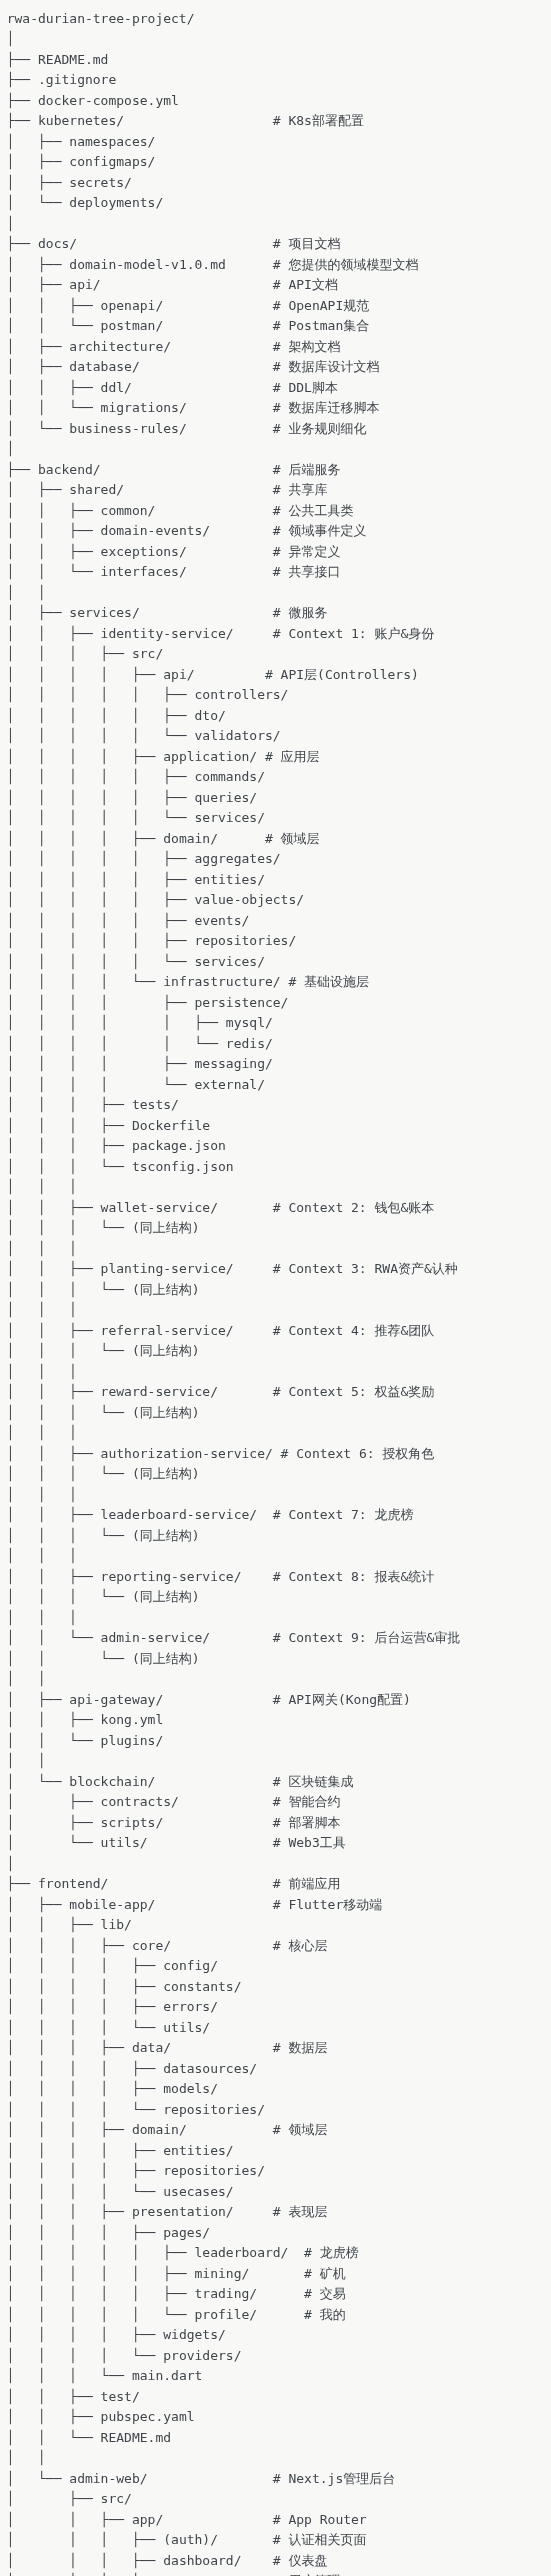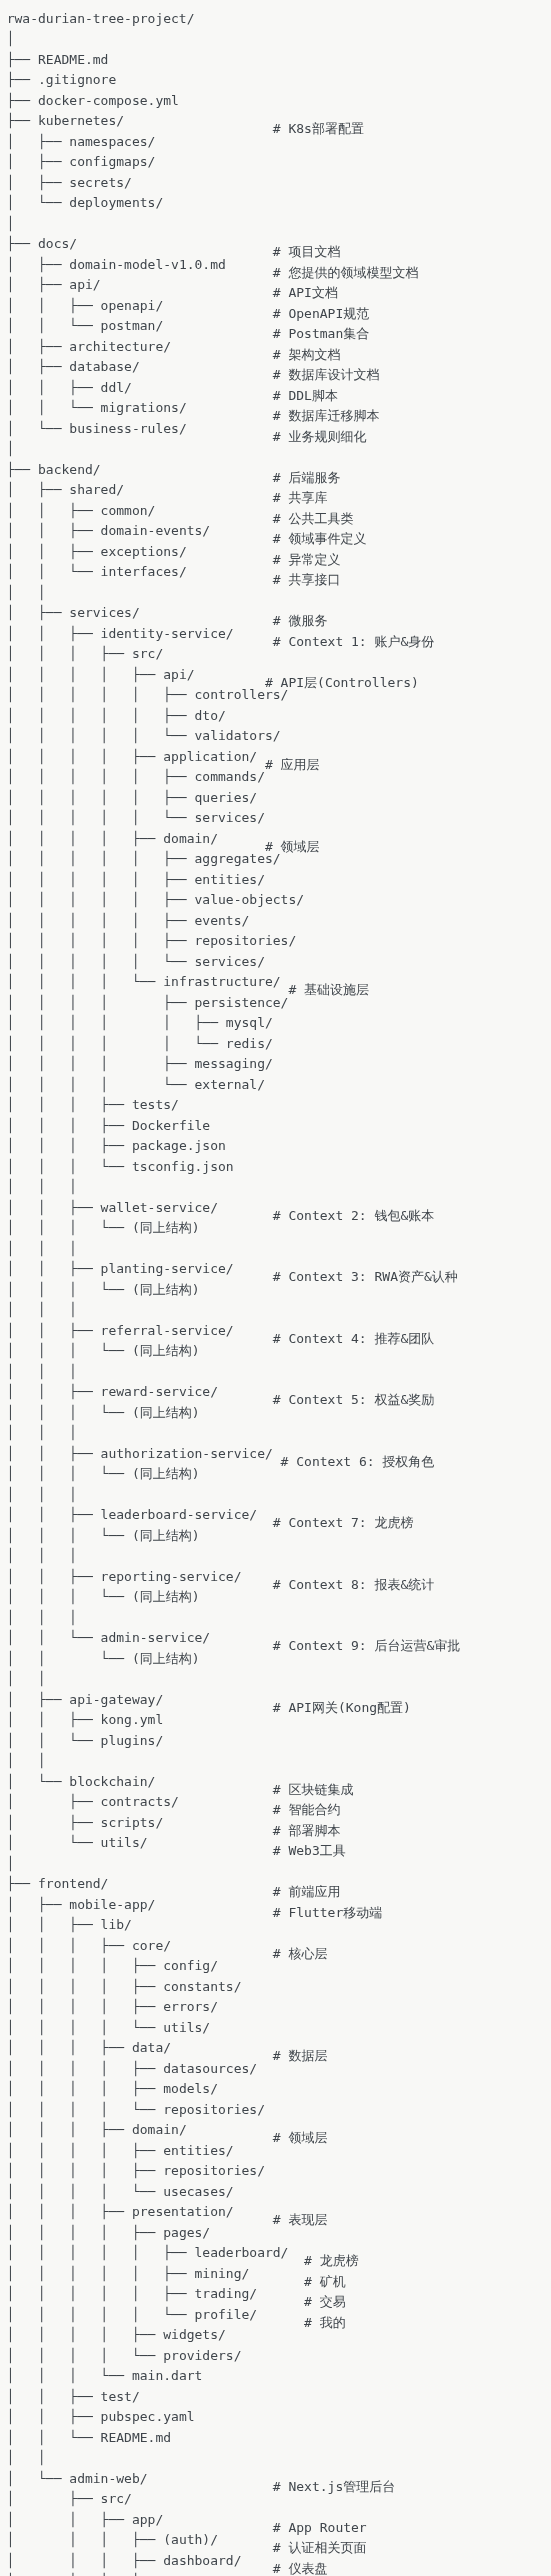--- a/index.html
+++ b/index.html
@@ -18,21 +18,21 @@
     color: #3f454b;
     white-space: pre;
   }
   .line {
     position: relative;
     height: 20.5px;
   }
   .branch, .node { white-space: pre; }
   .comment {
     position: absolute;
-    top: 8px;
+    top: 0;
     white-space: pre;
   }
 </style>
 </head>
 <body style="background: rgb(248, 248, 246);">
 
 <div class="tree" style="color: rgb(63, 69, 75);"><div class="line"><span class="branch"></span><span class="node">rwa-durian-tree-project/</span></div><div class="line"><span class="branch">│</span></div><div class="line"><span class="branch">├── </span><span class="node">README.md</span></div><div class="line"><span class="branch">├── </span><span class="node">.gitignore</span></div><div class="line"><span class="branch">├── </span><span class="node">docker-compose.yml</span></div><div class="line"><span class="branch">├── </span><span class="node">kubernetes/</span><span class="comment" style="left: 34ch;"># K8s部署配置</span></div><div class="line"><span class="branch">│   ├── </span><span class="node">namespaces/</span></div><div class="line"><span class="branch">│   ├── </span><span class="node">configmaps/</span></div><div class="line"><span class="branch">│   ├── </span><span class="node">secrets/</span></div><div class="line"><span class="branch">│   └── </span><span class="node">deployments/</span></div><div class="line"><span class="branch">│</span></div><div class="line"><span class="branch">├── </span><span class="node">docs/</span><span class="comment" style="left: 34ch;"># 项目文档</span></div><div class="line"><span class="branch">│   ├── </span><span class="node">domain-model-v1.0.md</span><span class="comment" style="left: 34ch;"># 您提供的领域模型文档</span></div><div class="line"><span class="branch">│   ├── </span><span class="node">api/</span><span class="comment" style="left: 34ch;"># API文档</span></div><div class="line"><span class="branch">│   │   ├── </span><span class="node">openapi/</span><span class="comment" style="left: 34ch;"># OpenAPI规范</span></div><div class="line"><span class="branch">│   │   └── </span><span class="node">postman/</span><span class="comment" style="left: 34ch;"># Postman集合</span></div><div class="line"><span class="branch">│   ├── </span><span class="node">architecture/</span><span class="comment" style="left: 34ch;"># 架构文档</span></div><div class="line"><span class="branch">│   ├── </span><span class="node">database/</span><span class="comment" style="left: 34ch;"># 数据库设计文档</span></div><div class="line"><span class="branch">│   │   ├── </span><span class="node">ddl/</span><span class="comment" style="left: 34ch;"># DDL脚本</span></div><div class="line"><span class="branch">│   │   └── </span><span class="node">migrations/</span><span class="comment" style="left: 34ch;"># 数据库迁移脚本</span></div><div class="line"><span class="branch">│   └── </span><span class="node">business-rules/</span><span class="comment" style="left: 34ch;"># 业务规则细化</span></div><div class="line"><span class="branch">│</span></div><div class="line"><span class="branch">├── </span><span class="node">backend/</span><span class="comment" style="left: 34ch;"># 后端服务</span></div><div class="line"><span class="branch">│   ├── </span><span class="node">shared/</span><span class="comment" style="left: 34ch;"># 共享库</span></div><div class="line"><span class="branch">│   │   ├── </span><span class="node">common/</span><span class="comment" style="left: 34ch;"># 公共工具类</span></div><div class="line"><span class="branch">│   │   ├── </span><span class="node">domain-events/</span><span class="comment" style="left: 34ch;"># 领域事件定义</span></div><div class="line"><span class="branch">│   │   ├── </span><span class="node">exceptions/</span><span class="comment" style="left: 34ch;"># 异常定义</span></div><div class="line"><span class="branch">│   │   └── </span><span class="node">interfaces/</span><span class="comment" style="left: 34ch;"># 共享接口</span></div><div class="line"><span class="branch">│   │</span></div><div class="line"><span class="branch">│   ├── </span><span class="node">services/</span><span class="comment" style="left: 34ch;"># 微服务</span></div><div class="line"><span class="branch">│   │   ├── </span><span class="node">identity-service/</span><span class="comment" style="left: 34ch;"># Context 1: 账户&amp;身份</span></div><div class="line"><span class="branch">│   │   │   ├── </span><span class="node">src/</span></div><div class="line"><span class="branch">│   │   │   │   ├── </span><span class="node">api/</span><span class="comment" style="left: 33ch;"># API层(Controllers)</span></div><div class="line"><span class="branch">│   │   │   │   │   ├── </span><span class="node">controllers/</span></div><div class="line"><span class="branch">│   │   │   │   │   ├── </span><span class="node">dto/</span></div><div class="line"><span class="branch">│   │   │   │   │   └── </span><span class="node">validators/</span></div><div class="line"><span class="branch">│   │   │   │   ├── </span><span class="node">application/</span><span class="comment" style="left: 33ch;"># 应用层</span></div><div class="line"><span class="branch">│   │   │   │   │   ├── </span><span class="node">commands/</span></div><div class="line"><span class="branch">│   │   │   │   │   ├── </span><span class="node">queries/</span></div><div class="line"><span class="branch">│   │   │   │   │   └── </span><span class="node">services/</span></div><div class="line"><span class="branch">│   │   │   │   ├── </span><span class="node">domain/</span><span class="comment" style="left: 33ch;"># 领域层</span></div><div class="line"><span class="branch">│   │   │   │   │   ├── </span><span class="node">aggregates/</span></div><div class="line"><span class="branch">│   │   │   │   │   ├── </span><span class="node">entities/</span></div><div class="line"><span class="branch">│   │   │   │   │   ├── </span><span class="node">value-objects/</span></div><div class="line"><span class="branch">│   │   │   │   │   ├── </span><span class="node">events/</span></div><div class="line"><span class="branch">│   │   │   │   │   ├── </span><span class="node">repositories/</span></div><div class="line"><span class="branch">│   │   │   │   │   └── </span><span class="node">services/</span></div><div class="line"><span class="branch">│   │   │   │   └── </span><span class="node">infrastructure/</span><span class="comment" style="left: 36ch;"># 基础设施层</span></div><div class="line"><span class="branch">│   │   │   │       ├── </span><span class="node">persistence/</span></div><div class="line"><span class="branch">│   │   │   │       │   ├── </span><span class="node">mysql/</span></div><div class="line"><span class="branch">│   │   │   │       │   └── </span><span class="node">redis/</span></div><div class="line"><span class="branch">│   │   │   │       ├── </span><span class="node">messaging/</span></div><div class="line"><span class="branch">│   │   │   │       └── </span><span class="node">external/</span></div><div class="line"><span class="branch">│   │   │   ├── </span><span class="node">tests/</span></div><div class="line"><span class="branch">│   │   │   ├── </span><span class="node">Dockerfile</span></div><div class="line"><span class="branch">│   │   │   ├── </span><span class="node">package.json</span></div><div class="line"><span class="branch">│   │   │   └── </span><span class="node">tsconfig.json</span></div><div class="line"><span class="branch">│   │   │</span></div><div class="line"><span class="branch">│   │   ├── </span><span class="node">wallet-service/</span><span class="comment" style="left: 34ch;"># Context 2: 钱包&amp;账本</span></div><div class="line"><span class="branch">│   │   │   └── </span><span class="node">(同上结构)</span></div><div class="line"><span class="branch">│   │   │</span></div><div class="line"><span class="branch">│   │   ├── </span><span class="node">planting-service/</span><span class="comment" style="left: 34ch;"># Context 3: RWA资产&amp;认种</span></div><div class="line"><span class="branch">│   │   │   └── </span><span class="node">(同上结构)</span></div><div class="line"><span class="branch">│   │   │</span></div><div class="line"><span class="branch">│   │   ├── </span><span class="node">referral-service/</span><span class="comment" style="left: 34ch;"># Context 4: 推荐&amp;团队</span></div><div class="line"><span class="branch">│   │   │   └── </span><span class="node">(同上结构)</span></div><div class="line"><span class="branch">│   │   │</span></div><div class="line"><span class="branch">│   │   ├── </span><span class="node">reward-service/</span><span class="comment" style="left: 34ch;"># Context 5: 权益&amp;奖励</span></div><div class="line"><span class="branch">│   │   │   └── </span><span class="node">(同上结构)</span></div><div class="line"><span class="branch">│   │   │</span></div><div class="line"><span class="branch">│   │   ├── </span><span class="node">authorization-service/</span><span class="comment" style="left: 35ch;"># Context 6: 授权角色</span></div><div class="line"><span class="branch">│   │   │   └── </span><span class="node">(同上结构)</span></div><div class="line"><span class="branch">│   │   │</span></div><div class="line"><span class="branch">│   │   ├── </span><span class="node">leaderboard-service/</span><span class="comment" style="left: 34ch;"># Context 7: 龙虎榜</span></div><div class="line"><span class="branch">│   │   │   └── </span><span class="node">(同上结构)</span></div><div class="line"><span class="branch">│   │   │</span></div><div class="line"><span class="branch">│   │   ├── </span><span class="node">reporting-service/</span><span class="comment" style="left: 34ch;"># Context 8: 报表&amp;统计</span></div><div class="line"><span class="branch">│   │   │   └── </span><span class="node">(同上结构)</span></div><div class="line"><span class="branch">│   │   │</span></div><div class="line"><span class="branch">│   │   └── </span><span class="node">admin-service/</span><span class="comment" style="left: 34ch;"># Context 9: 后台运营&amp;审批</span></div><div class="line"><span class="branch">│   │       └── </span><span class="node">(同上结构)</span></div><div class="line"><span class="branch">│   │</span></div><div class="line"><span class="branch">│   ├── </span><span class="node">api-gateway/</span><span class="comment" style="left: 34ch;"># API网关(Kong配置)</span></div><div class="line"><span class="branch">│   │   ├── </span><span class="node">kong.yml</span></div><div class="line"><span class="branch">│   │   └── </span><span class="node">plugins/</span></div><div class="line"><span class="branch">│   │</span></div><div class="line"><span class="branch">│   └── </span><span class="node">blockchain/</span><span class="comment" style="left: 34ch;"># 区块链集成</span></div><div class="line"><span class="branch">│       ├── </span><span class="node">contracts/</span><span class="comment" style="left: 34ch;"># 智能合约</span></div><div class="line"><span class="branch">│       ├── </span><span class="node">scripts/</span><span class="comment" style="left: 34ch;"># 部署脚本</span></div><div class="line"><span class="branch">│       └── </span><span class="node">utils/</span><span class="comment" style="left: 34ch;"># Web3工具</span></div><div class="line"><span class="branch">│</span></div><div class="line"><span class="branch">├── </span><span class="node">frontend/</span><span class="comment" style="left: 34ch;"># 前端应用</span></div><div class="line"><span class="branch">│   ├── </span><span class="node">mobile-app/</span><span class="comment" style="left: 34ch;"># Flutter移动端</span></div><div class="line"><span class="branch">│   │   ├── </span><span class="node">lib/</span></div><div class="line"><span class="branch">│   │   │   ├── </span><span class="node">core/</span><span class="comment" style="left: 34ch;"># 核心层</span></div><div class="line"><span class="branch">│   │   │   │   ├── </span><span class="node">config/</span></div><div class="line"><span class="branch">│   │   │   │   ├── </span><span class="node">constants/</span></div><div class="line"><span class="branch">│   │   │   │   ├── </span><span class="node">errors/</span></div><div class="line"><span class="branch">│   │   │   │   └── </span><span class="node">utils/</span></div><div class="line"><span class="branch">│   │   │   ├── </span><span class="node">data/</span><span class="comment" style="left: 34ch;"># 数据层</span></div><div class="line"><span class="branch">│   │   │   │   ├── </span><span class="node">datasources/</span></div><div class="line"><span class="branch">│   │   │   │   ├── </span><span class="node">models/</span></div><div class="line"><span class="branch">│   │   │   │   └── </span><span class="node">repositories/</span></div><div class="line"><span class="branch">│   │   │   ├── </span><span class="node">domain/</span><span class="comment" style="left: 34ch;"># 领域层</span></div><div class="line"><span class="branch">│   │   │   │   ├── </span><span class="node">entities/</span></div><div class="line"><span class="branch">│   │   │   │   ├── </span><span class="node">repositories/</span></div><div class="line"><span class="branch">│   │   │   │   └── </span><span class="node">usecases/</span></div><div class="line"><span class="branch">│   │   │   ├── </span><span class="node">presentation/</span><span class="comment" style="left: 34ch;"># 表现层</span></div><div class="line"><span class="branch">│   │   │   │   ├── </span><span class="node">pages/</span></div><div class="line"><span class="branch">│   │   │   │   │   ├── </span><span class="node">leaderboard/</span><span class="comment" style="left: 38ch;"># 龙虎榜</span></div><div class="line"><span class="branch">│   │   │   │   │   ├── </span><span class="node">mining/</span><span class="comment" style="left: 38ch;"># 矿机</span></div><div class="line"><span class="branch">│   │   │   │   │   ├── </span><span class="node">trading/</span><span class="comment" style="left: 38ch;"># 交易</span></div><div class="line"><span class="branch">│   │   │   │   │   └── </span><span class="node">profile/</span><span class="comment" style="left: 38ch;"># 我的</span></div><div class="line"><span class="branch">│   │   │   │   ├── </span><span class="node">widgets/</span></div><div class="line"><span class="branch">│   │   │   │   └── </span><span class="node">providers/</span></div><div class="line"><span class="branch">│   │   │   └── </span><span class="node">main.dart</span></div><div class="line"><span class="branch">│   │   ├── </span><span class="node">test/</span></div><div class="line"><span class="branch">│   │   ├── </span><span class="node">pubspec.yaml</span></div><div class="line"><span class="branch">│   │   └── </span><span class="node">README.md</span></div><div class="line"><span class="branch">│   │</span></div><div class="line"><span class="branch">│   └── </span><span class="node">admin-web/</span><span class="comment" style="left: 34ch;"># Next.js管理后台</span></div><div class="line"><span class="branch">│       ├── </span><span class="node">src/</span></div><div class="line"><span class="branch">│       │   ├── </span><span class="node">app/</span><span class="comment" style="left: 34ch;"># App Router</span></div><div class="line"><span class="branch">│       │   │   ├── </span><span class="node">(auth)/</span><span class="comment" style="left: 34ch;"># 认证相关页面</span></div><div class="line"><span class="branch">│       │   │   ├── </span><span class="node">dashboard/</span><span class="comment" style="left: 34ch;"># 仪表盘</span></div><div class="line"><span class="branch">│       │   │   ├── </span><span class="node">users/</span><span class="comment" style="left: 34ch;"># 用户管理</span></div></div>
 
 
 </body></html>

